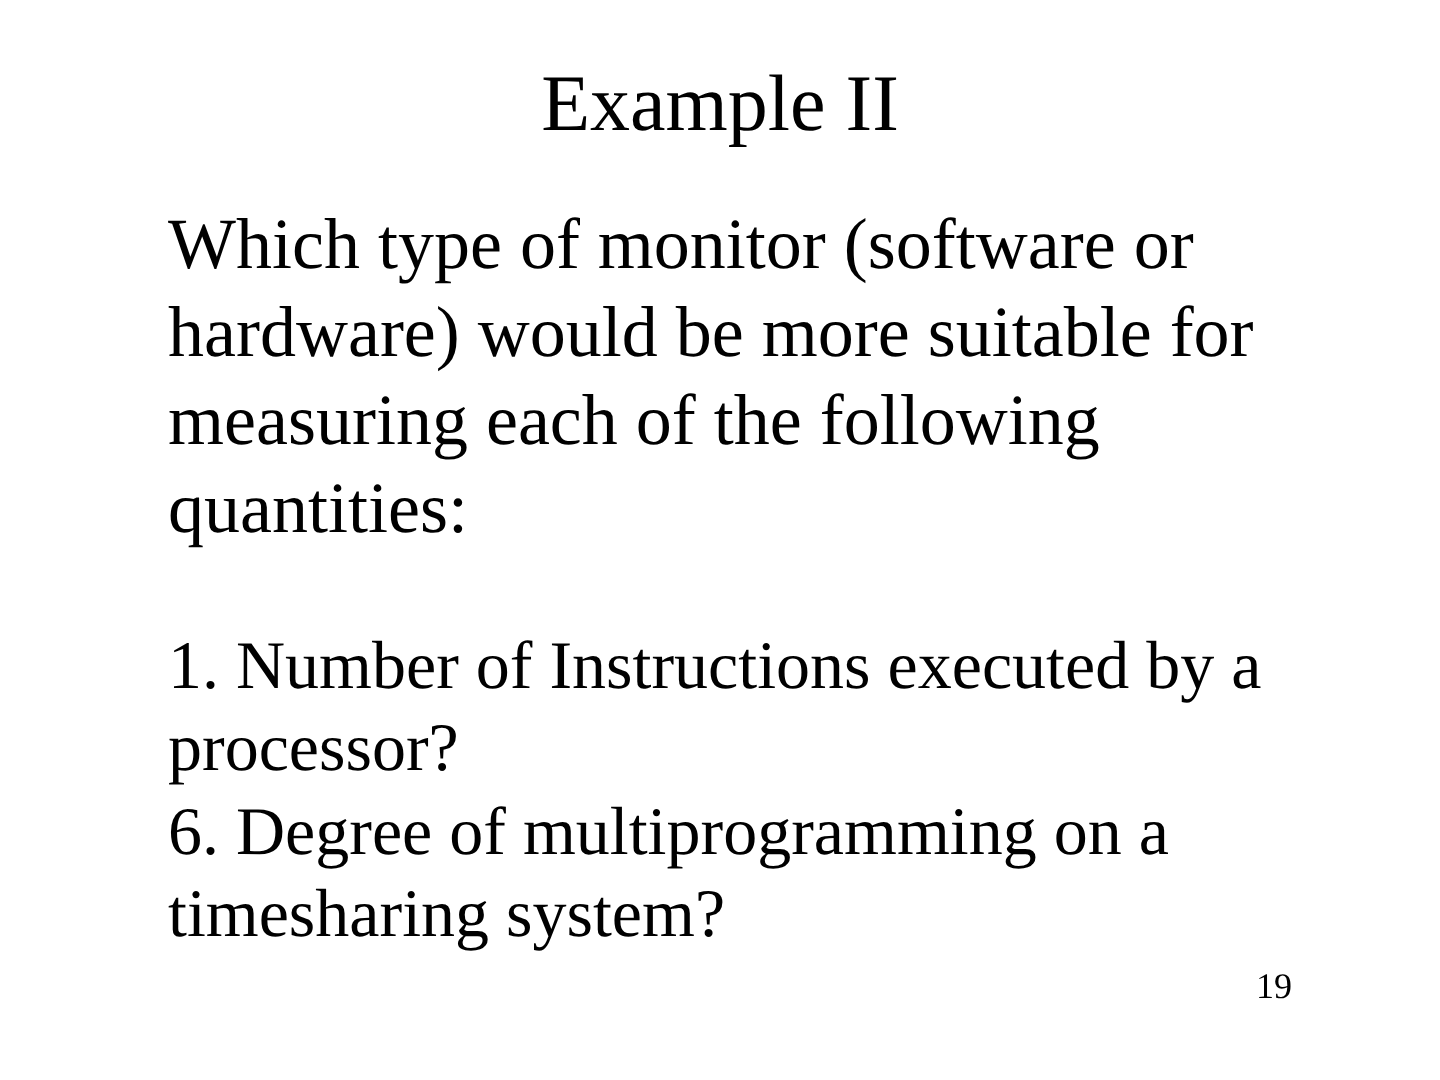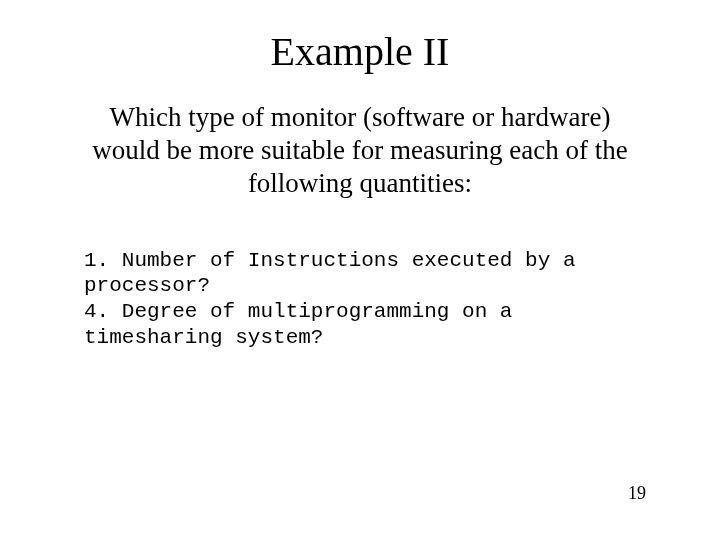--- a/index.html
+++ b/index.html
@@ -17,41 +17,39 @@
       padding: 28px 84px 49px 84px;
       position: relative;
     }
     .title {
       font-size: 40px;
       text-align: center;
       margin-bottom: 26px;
       font-weight: 400;
     }
     .intro {
-      font-size: 27px;
+      font-size: 36px;
       line-height: 1.22;
-      margin-bottom: 48px;
-      text-align: center;
+      margin-bottom: 36px;
     }
     .questions {
-      font-size: 21px;
+      font-size: 34px;
       line-height: 1.22;
-      font-family: Liberation Mono, monospace;
     }
     .page-num {
       position: absolute;
       right: 74px;
       bottom: 36px;
       font-size: 18px;
     }
   </style>
 </head>
 <body>
 
 <div class="slide">
   <h1 class="title">Example II</h1>
   <p class="intro">Which type of monitor (software or hardware) would be more suitable for measuring each of the following quantities:</p>
   <div class="questions">
     <div>1. Number of Instructions executed by a processor?</div>
-    <div>4. Degree of multiprogramming on a timesharing system?</div>
+    <div>6. Degree of multiprogramming on a timesharing system?</div>
   </div>
   <div class="page-num">19</div>
 </div>
 
 </body></html>

